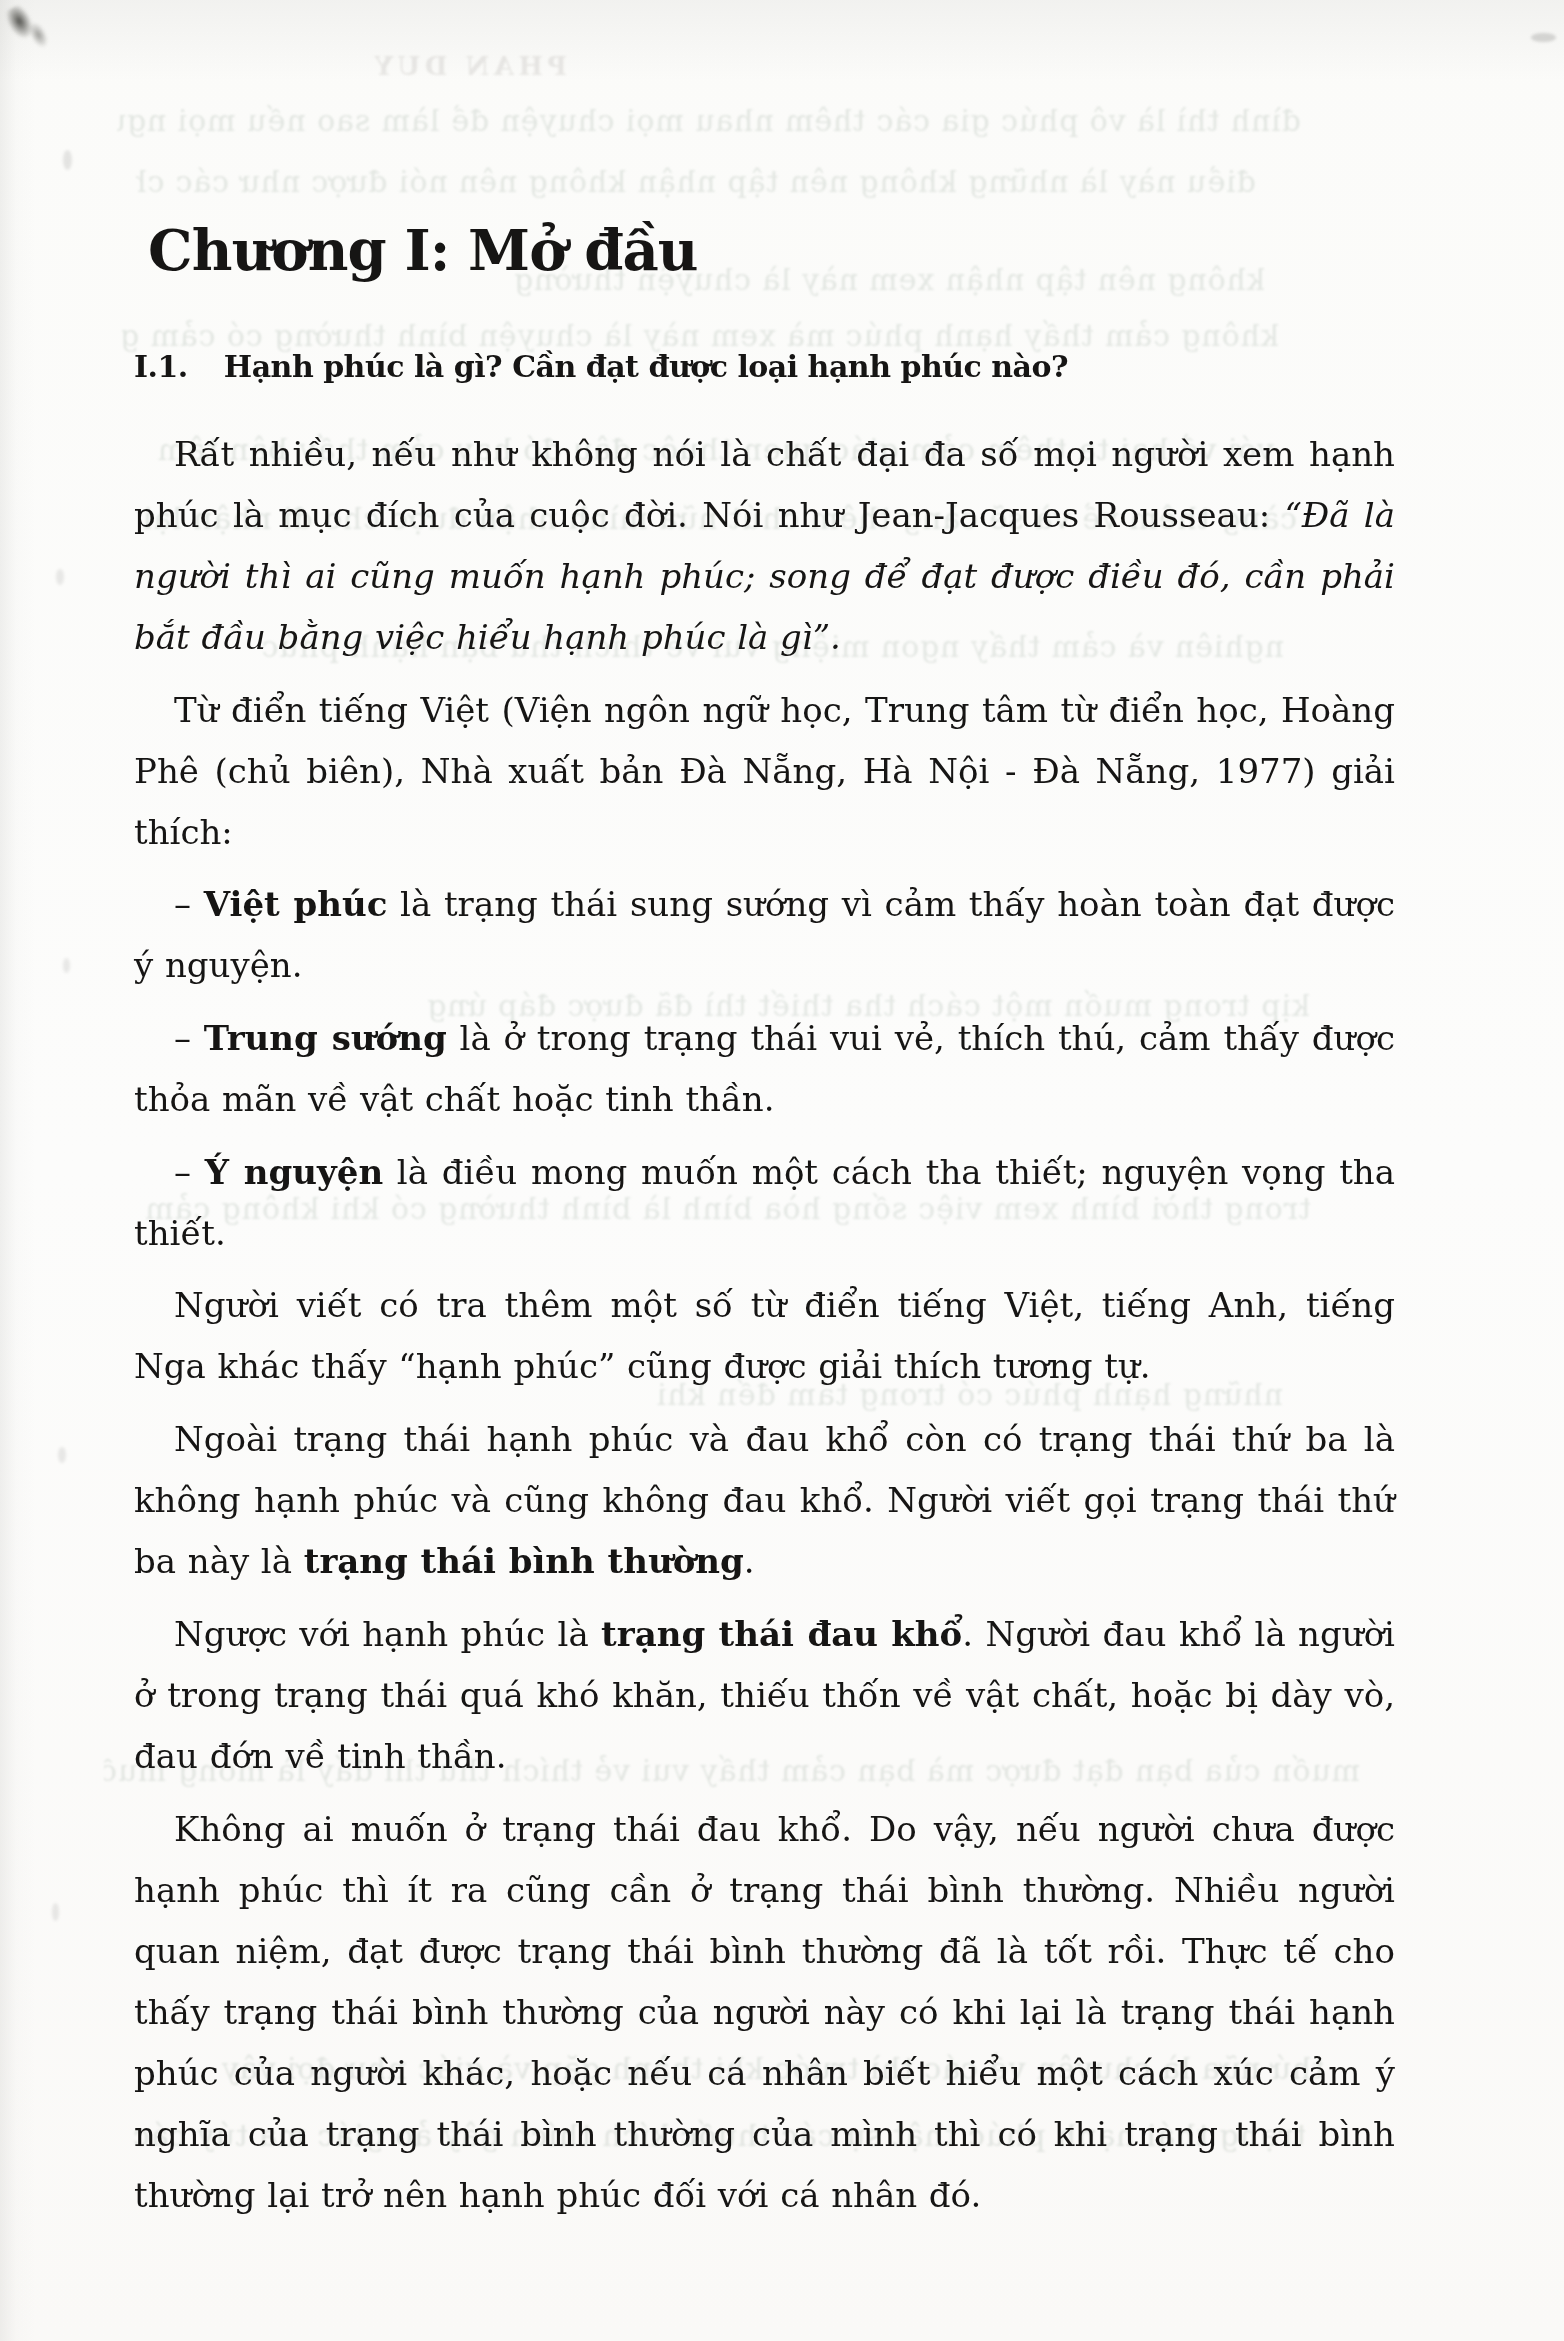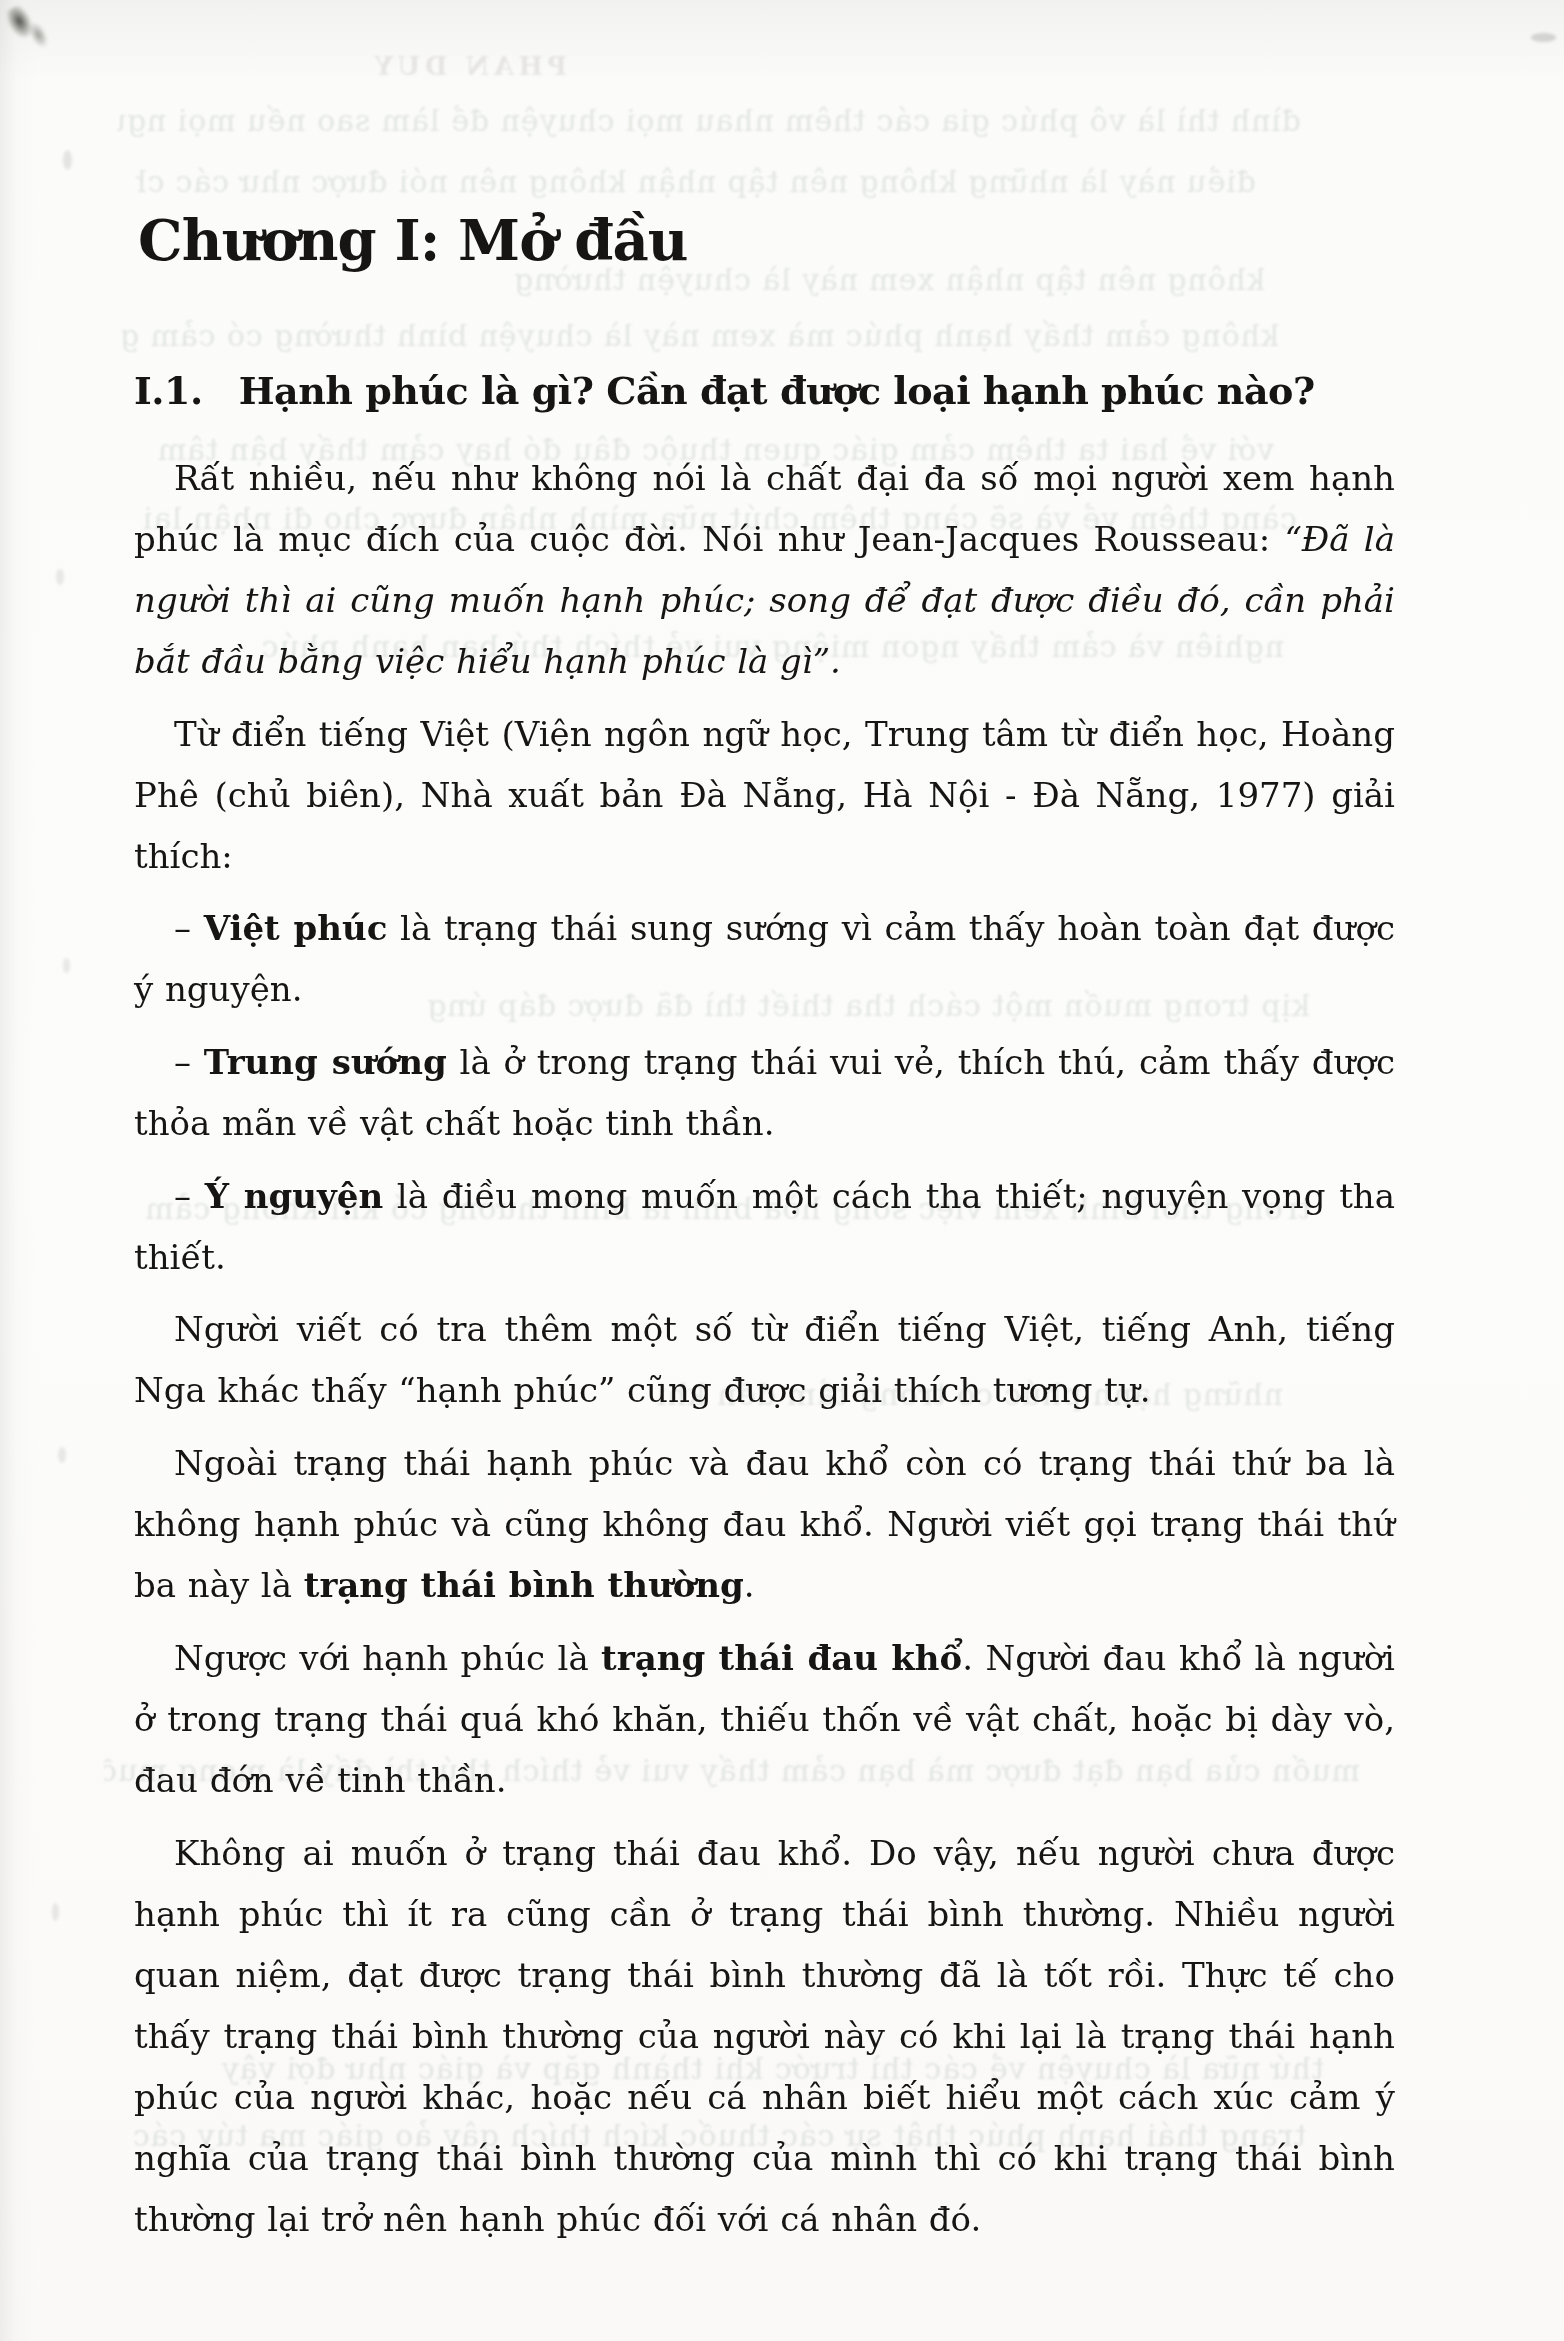--- a/index.html
+++ b/index.html
@@ -35,25 +35,25 @@
       radial-gradient(ellipse 16.3px 27px at 40% 25%, rgba(55,55,50,0.85), rgba(55,55,50,0) 70%),
       radial-gradient(ellipse 11px 20px at 60% 60%, rgba(70,70,65,0.5), rgba(70,70,65,0) 70%);
     transform:rotate(-28deg);
     filter:blur(1.4px);
   }
   .content{
     position:absolute;left:134px;top:204px;width:1261px;z-index:2;
     color:#161514;
   }
   h1{
-    font-size:56px;line-height:65px;margin:4px;font-weight:bold;
+    font-size:56px;line-height:65px;margin:14px;font-weight:bold;
     letter-spacing:-0.9px;
   }
   h2{
-    font-size:38px;line-height:52px;margin:92px 0 0 0;font-weight:bold;letter-spacing:-0.5px;
+    font-size:30px;line-height:52px;margin:58px 0 0 0;font-weight:bold;letter-spacing:-0.5px;
   }
   h2 .secnum{display:inline-block;margin-right:36px;}
   .blocks{margin-top:31px;}
   .blocks p{
     font-size:34px;line-height:61px;margin:0 0 11.7px 0;
     text-align:justify;text-indent:40px;
     word-spacing:0.9px;
   }
   .blocks p span.b{font-weight:bold;}
   .blocks p span.i{font-style:italic;}

